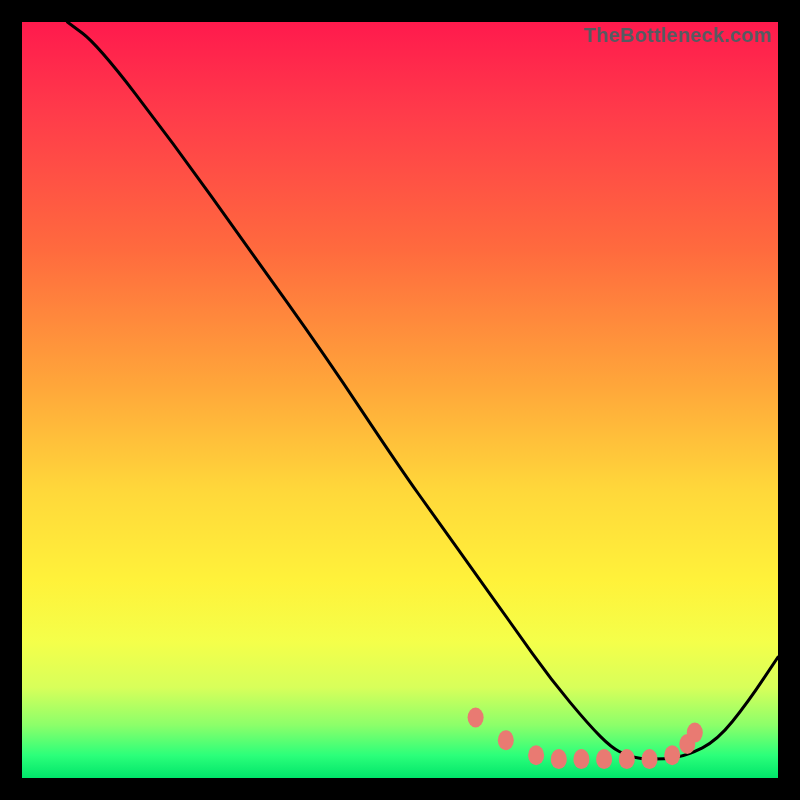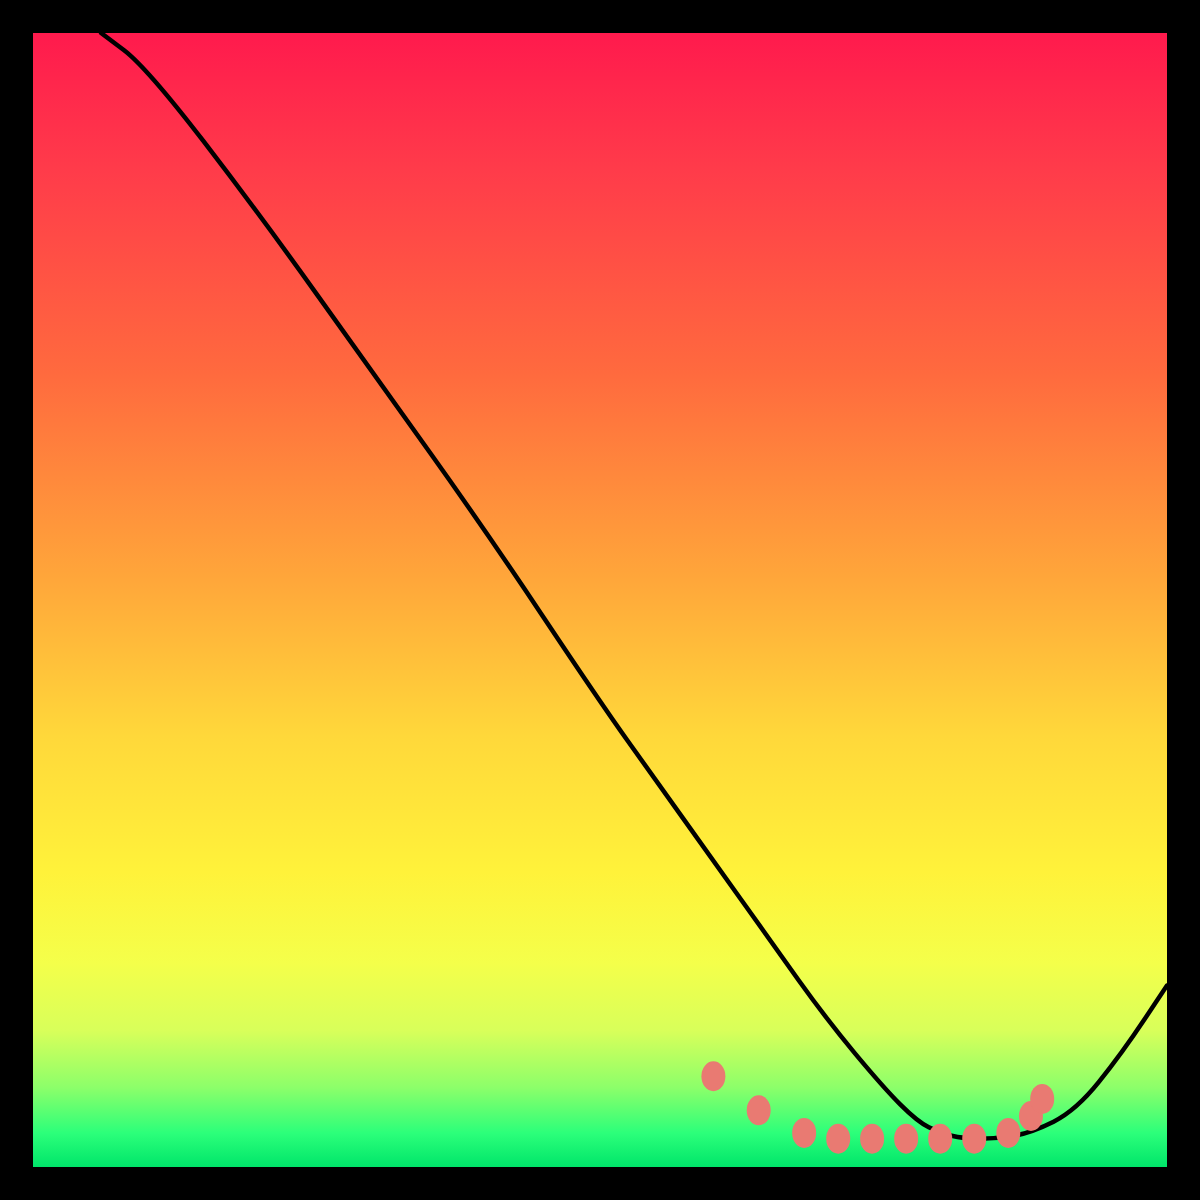--- a/index.html
+++ b/index.html
@@ -58,20 +58,21 @@
     pointer-events: none;
   }
 </style>
 </head>
 <body>
 
 <div class="frame">
 
   <div class="plot-area">
 
+    <div class="watermark">TheBottleneck.com</div>
 
     <svg class="curve" viewBox="0 0 756 756" preserveAspectRatio="none">
       <path id="bottleneck-path" fill="none" stroke="#000" stroke-width="3" stroke-linecap="round" stroke-linejoin="round" d="M 45.4 0.0 Q 45.4 0.0 60.5 11.3 Q 75.6 22.7 113.4 71.8 Q 151.2 121.0 189.0 173.9 Q 226.8 226.8 264.6 279.7 Q 302.4 332.6 340.2 389.3 Q 378.0 446.0 396.9 472.5 Q 415.8 499.0 434.7 525.4 Q 453.6 551.9 472.5 578.3 Q 491.4 604.8 510.3 631.3 Q 529.2 657.7 548.1 680.4 Q 567.0 703.1 578.3 714.4 Q 589.7 725.8 597.2 729.5 Q 604.8 733.3 612.4 735.2 Q 619.9 737.1 631.3 737.1 Q 642.6 737.1 653.9 735.2 Q 665.3 733.3 680.4 725.8 Q 695.5 718.2 710.6 699.3 Q 725.8 680.4 740.9 657.7 T 756.0 635.0"></path>
       <g id="markers-group">
           <ellipse cx="453.6" cy="695.5" rx="8" ry="10" fill="#e97a72"></ellipse>
           <ellipse cx="483.8" cy="718.2" rx="8" ry="10" fill="#e97a72"></ellipse>
           <ellipse cx="514.1" cy="733.3" rx="8" ry="10" fill="#e97a72"></ellipse>
           <ellipse cx="536.8" cy="737.1" rx="8" ry="10" fill="#e97a72"></ellipse>
           <ellipse cx="559.4" cy="737.1" rx="8" ry="10" fill="#e97a72"></ellipse>
           <ellipse cx="582.1" cy="737.1" rx="8" ry="10" fill="#e97a72"></ellipse>

